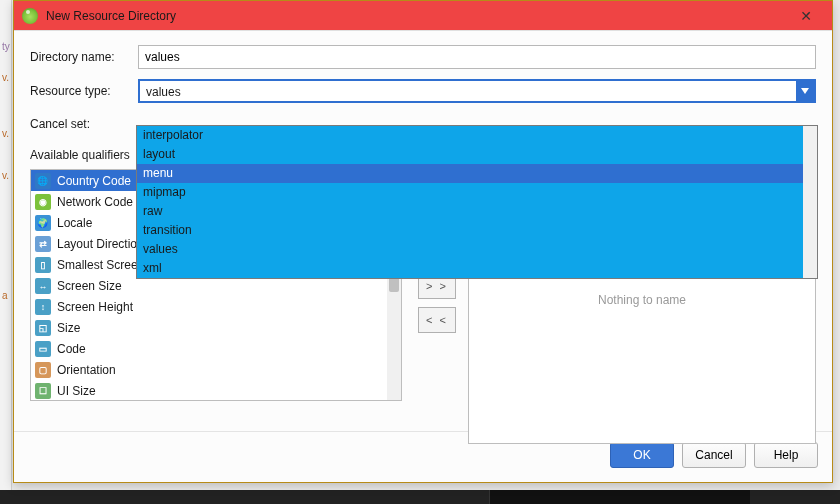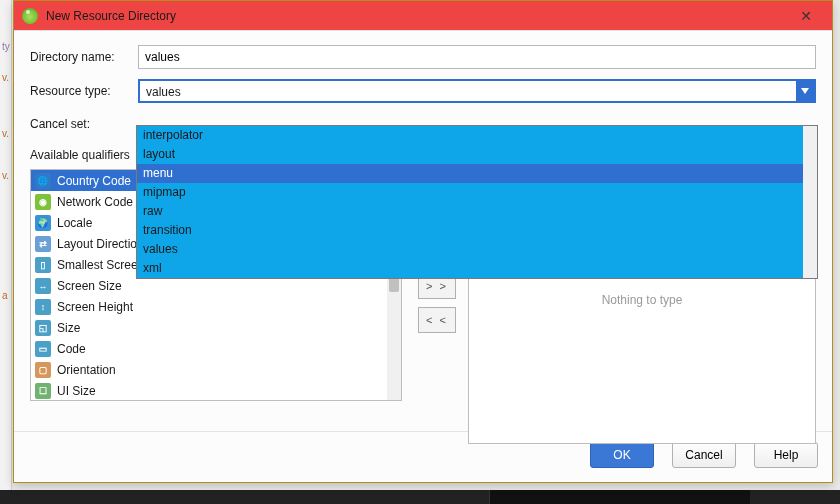--- a/index.html
+++ b/index.html
@@ -244,21 +244,21 @@
     background: #fff;
     display: flex; align-items: center; justify-content: center;
     color: #9a9a9a;
     font-size: 12px;
   }
 
   
   .btnbar {
     display: flex;
     justify-content: flex-end;
-    gap: 18px;
+    gap: 8px;
     padding: 10px 14px 14px 14px;
     border-top: 1px solid #e4e4e4;
     margin-top: 8px;
   }
   .btn {
     min-width: 64px; height: 26px;
     border: 1px solid #b0b0b0;
     background: linear-gradient(#fdfdfd, #efefef);
     font-size: 12px;
     cursor: pointer;
@@ -370,21 +370,21 @@
           </div>
         </div>
       </div>
 
       <div class="transfer">
         <button>&gt; &gt;</button>
         <button>&lt; &lt;</button>
       </div>
 
       <div class="chosen-panel">
-        <span>Nothing to type</span>
+        <span>Nothing to name</span>
       </div>
     </div>
 
     <div class="dropdown" id="resource-type-dropdown">
       <div class="dd-item">interpolator</div>
         <div class="dd-item">layout</div>
         <div class="dd-item sel">menu</div>
         <div class="dd-item">mipmap</div>
         <div class="dd-item">raw</div>
         <div class="dd-item">transition</div>

